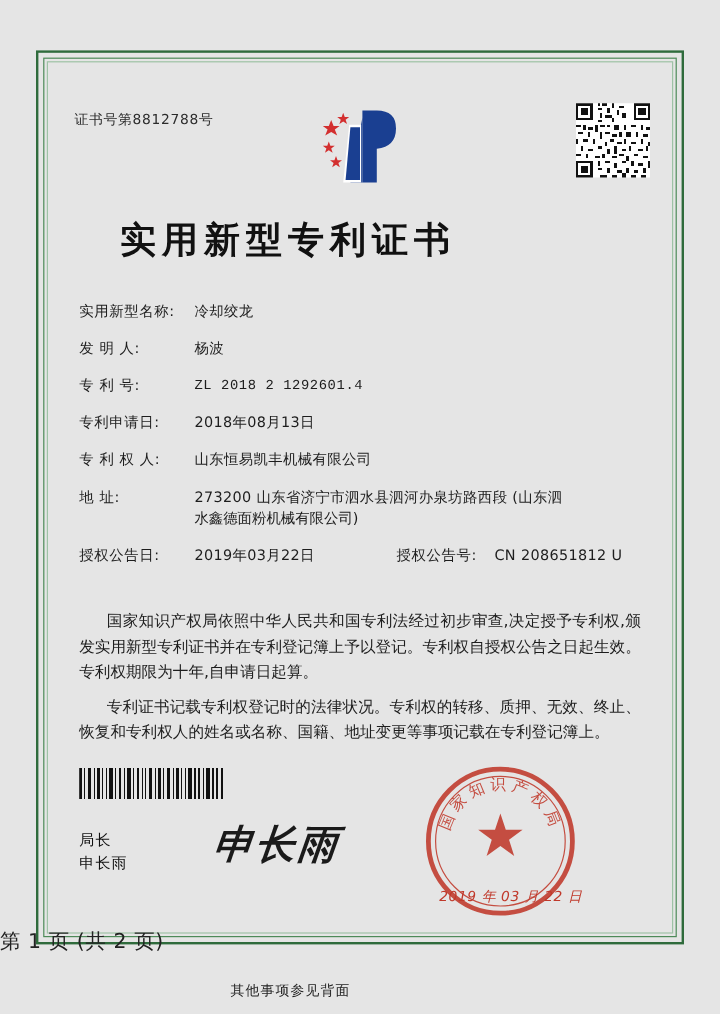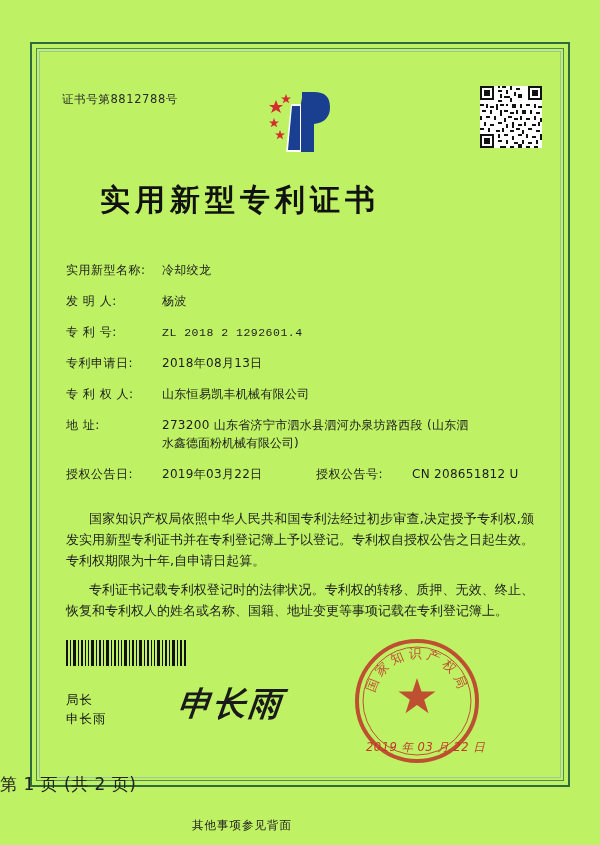--- a/index.html
+++ b/index.html
@@ -14,21 +14,21 @@
     color: #1a1a1a;
     position: relative;
     overflow: hidden;
   }
 
   .page {
     position: absolute;
     left: 0; top: 0;
     width: 600px;
     height: 845px;
-    background: #bef264;
+    background: #e5e5e5;
   }
 
   
   .border-outer {
     position: absolute;
     left: 30px;
     top: 42px;
     width: 540px;
     height: 745px;
     border: 2px solid #2f6b3c;
@@ -93,21 +93,21 @@
     font-weight: bold;
     letter-spacing: 5px;
     color: #111;
     font-family: "DejaVu Sans", "Liberation Sans", sans-serif;
   }
 
   
   .fields {
     position: absolute;
     left: 66px;
-    top: 262px;
+    top: 251px;
     width: 470px;
   }
   .field-row {
     display: flex;
     align-items: flex-start;
     margin-bottom: 14px;
     font-size: 12px;
     line-height: 17px;
     color: #1d1d1d;
   }
@@ -124,21 +124,21 @@
   .field-value.en {
     font-family: Liberation Mono, monospace;
     font-size: 11.5px;
     letter-spacing: 0.5px;
   }
   .inline-two {
     display: flex;
     width: 100%;
   }
   .inline-left { flex: 0 0 250px; }
-  .inline-right { display: flex; }
+  .inline-right { display: flex; text-align: center; }
   .inline-right .field-label {
     width: 96px;
     flex: 0 0 96px;
   }
 
   .addr-line2 {
     margin-left: 96px;
     font-size: 12px;
     line-height: 17px;
     margin-top: 1px;

